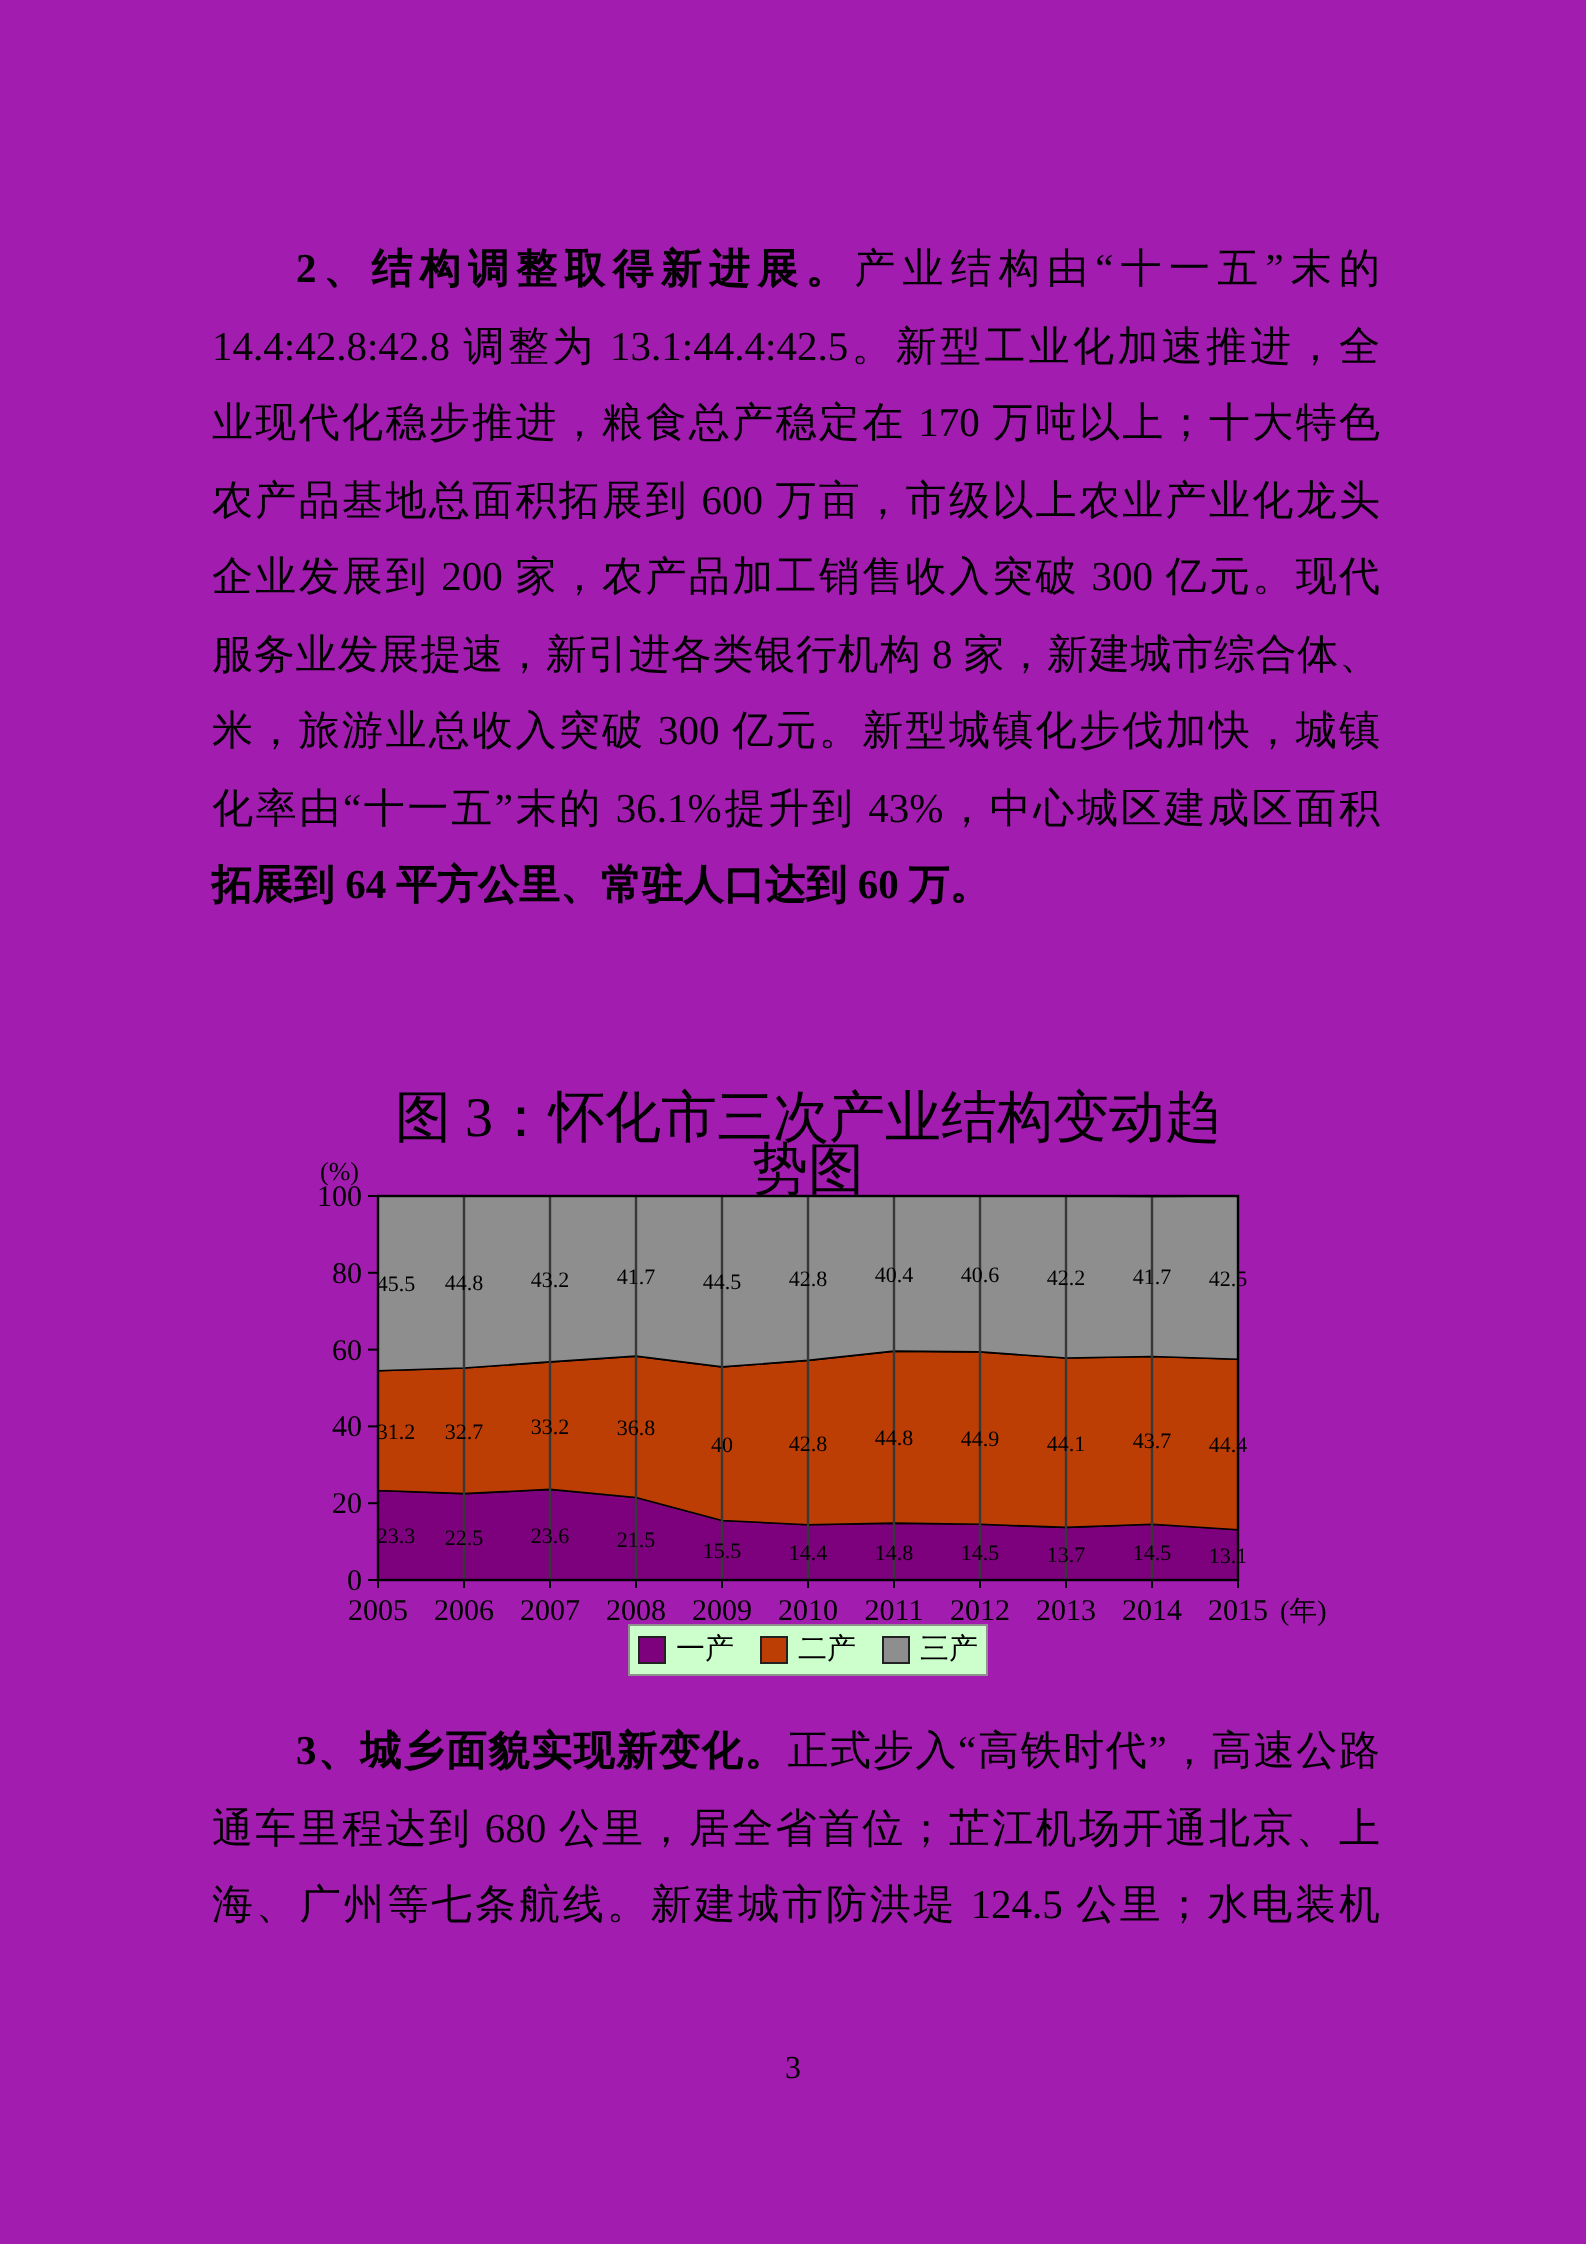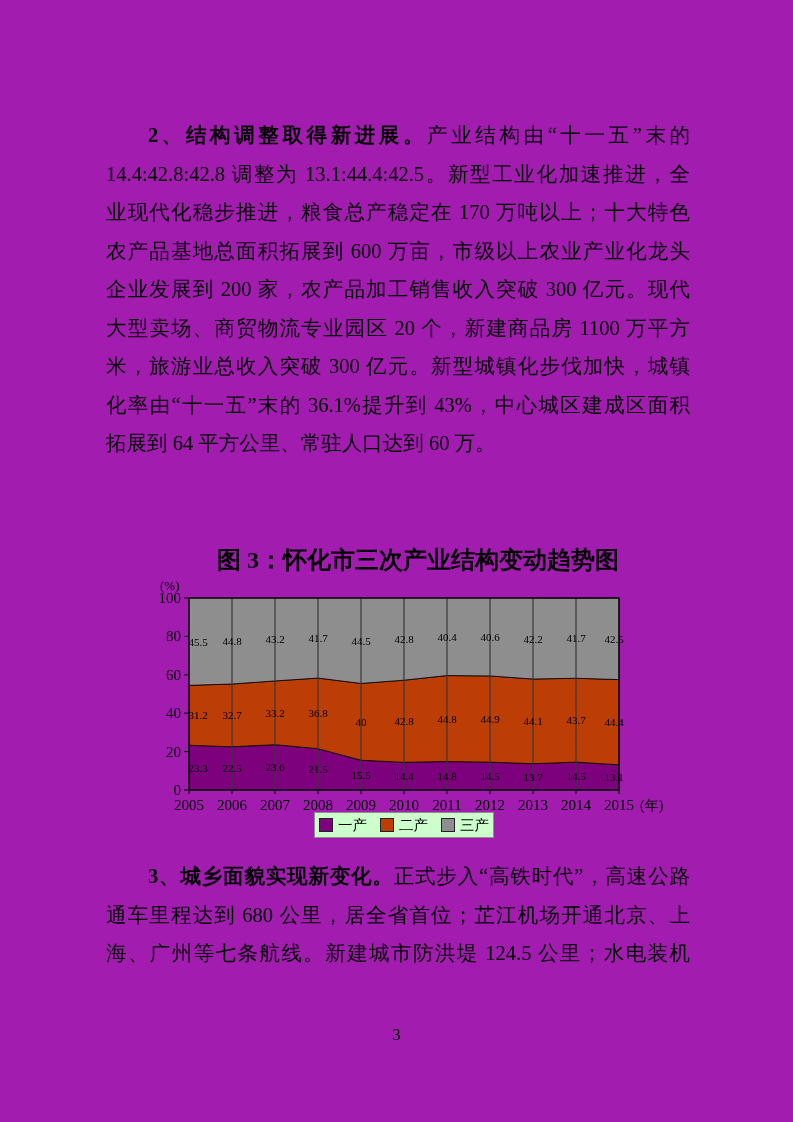--- a/index.html
+++ b/index.html
@@ -6,28 +6,28 @@
   .page {
     position:relative; width:793px; height:1122px; margin:0 auto;
     background:#a21caf; overflow:hidden;
     font-family:"Liberation Serif","DejaVu Serif",serif; color:#000;
   }
   .para { position:absolute; left:106px; width:584px; }
   .tline {
     height:38.5px; line-height:38.5px; font-size:20.5px;
     text-align:justify; text-align-last:justify; overflow:visible;
   }
-  .tline.lastline { text-align:left; text-align-last:left; }
+  .tline.lastline { text-align:left; text-align-last:left;font-weight:bold; }
   .bh { font-weight:bold; }
   .indent { display:inline-block; width:42px; height:1px; }
 
   .chartbox { position:absolute; left:150px; top:545px; width:540px; height:300px; }
   .chart-title {
     position:absolute; left:39px; top:2px; width:430px;
-    text-align:right; font-size:24px; font-weight:bold; line-height:26px;
+    text-align:center; font-size:28px; font-weight:normal; line-height:26px;
   }
   .chart-svg { position:absolute; left:0; top:0; }
   .chart-svg text { font-family:"Liberation Serif","DejaVu Serif",serif; fill:#000; }
 
   .legend-wrap { position:absolute; left:39px; top:267px; width:430px; text-align:center; }
   .legend-box {
     display:inline-flex; align-items:center; gap:13px;
     border:1px solid #8f8f8f; padding:3px 4px; font-size:14.5px; line-height:18px;
   }
   .legend-item { display:inline-flex; align-items:center; gap:5px; }
@@ -39,21 +39,21 @@
 <body>
 
 <div class="page">
 
   <div class="para" style="top:116px">
     <div class="tline"><span class="indent"></span><span class="bh">2、结构调整取得新进展。</span><span>产业结构由“十一五”末的</span></div>
     <div class="tline">14.4:42.8:42.8 调整为 13.1:44.4:42.5。新型工业化加速推进，全</div>
     <div class="tline">业现代化稳步推进，粮食总产稳定在 170 万吨以上；十大特色</div>
     <div class="tline">农产品基地总面积拓展到 600 万亩，市级以上农业产业化龙头</div>
     <div class="tline">企业发展到 200 家，农产品加工销售收入突破 300 亿元。现代</div>
-    <div class="tline">大型卖场、商贸物流专业园区 20 个，新建商品房 1100 万平方</div>
+    <div class="tline">服务业发展提速，新引进各类银行机构 8 家，新建城市综合体、</div>
     <div class="tline">米，旅游业总收入突破 300 亿元。新型城镇化步伐加快，城镇</div>
     <div class="tline">化率由“十一五”末的 36.1%提升到 43%，中心城区建成区面积</div>
     <div class="tline lastline">拓展到 64 平方公里、常驻人口达到 60 万。</div>
   </div>
 
   <div class="chartbox">
     <div class="chart-title">图 3：怀化市三次产业结构变动趋势图</div>
     <svg class="chart-svg" width="540" height="300" viewBox="0 0 540 300" xmlns="http://www.w3.org/2000/svg">
         <polygon points="39,200.264 82,201.8 125,199.688 168,203.72 211,215.24 254,217.352 297,216.584 340,217.16 383,218.696 426,217.16 469,219.848 469,245 426,245 383,245 340,245 297,245 254,245 211,245 168,245 125,245 82,245 39,245" fill="#7d017d" stroke="#000" stroke-width="0.8"></polygon>
         <polygon points="39,140.35999999999999 82,139.016 125,135.944 168,133.06400000000002 211,138.44 254,135.17600000000002 297,130.568 340,130.952 383,134.024 426,133.25599999999997 469,134.60000000000002 469,219.848 426,217.16 383,218.696 340,217.16 297,216.584 254,217.352 211,215.24 168,203.72 125,199.688 82,201.8 39,200.264" fill="#bc3e05" stroke="#000" stroke-width="0.8"></polygon>

